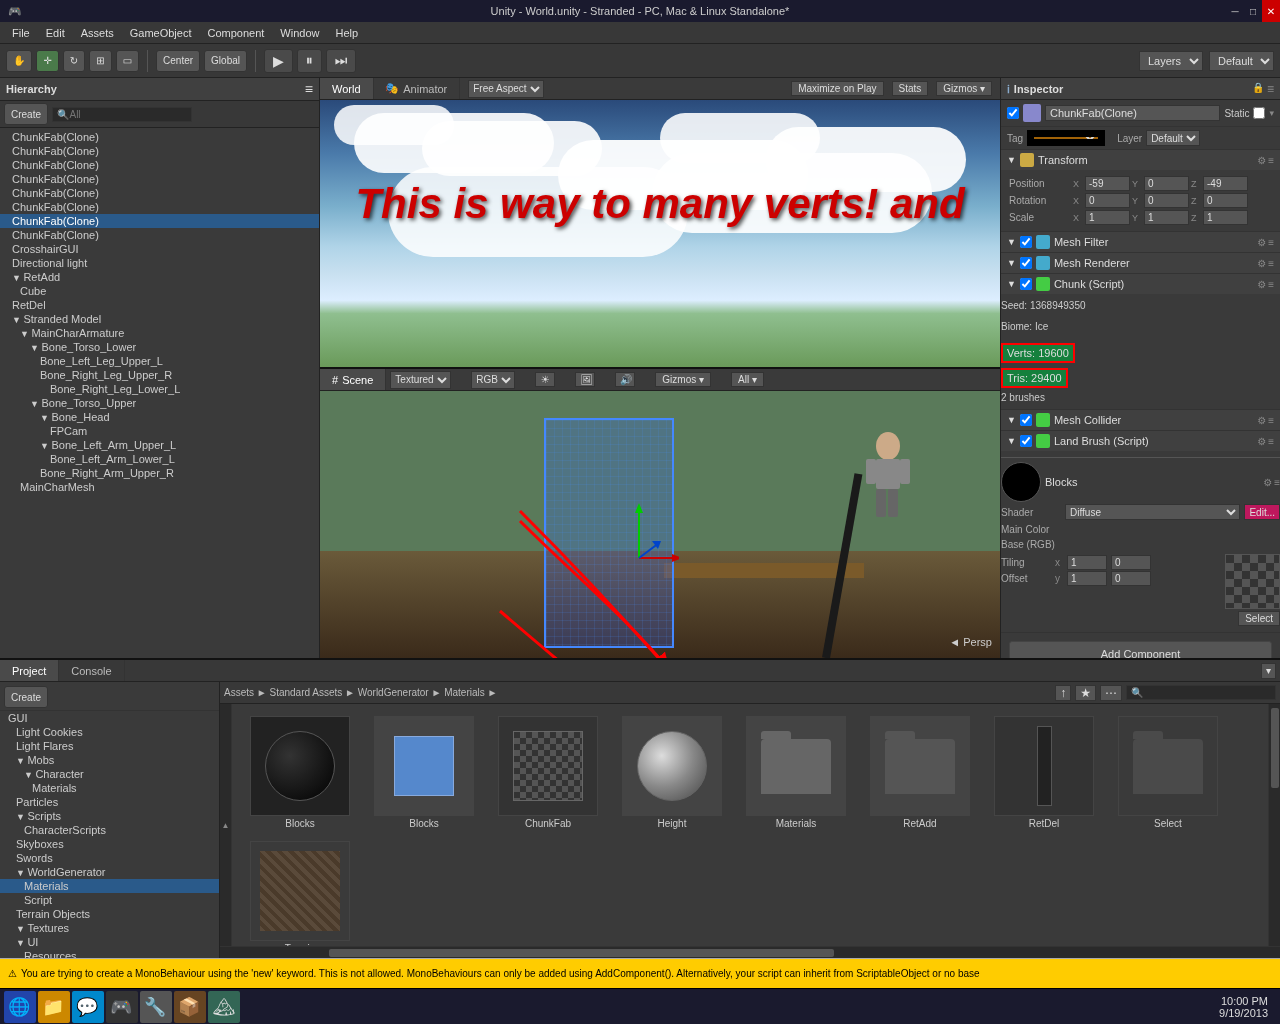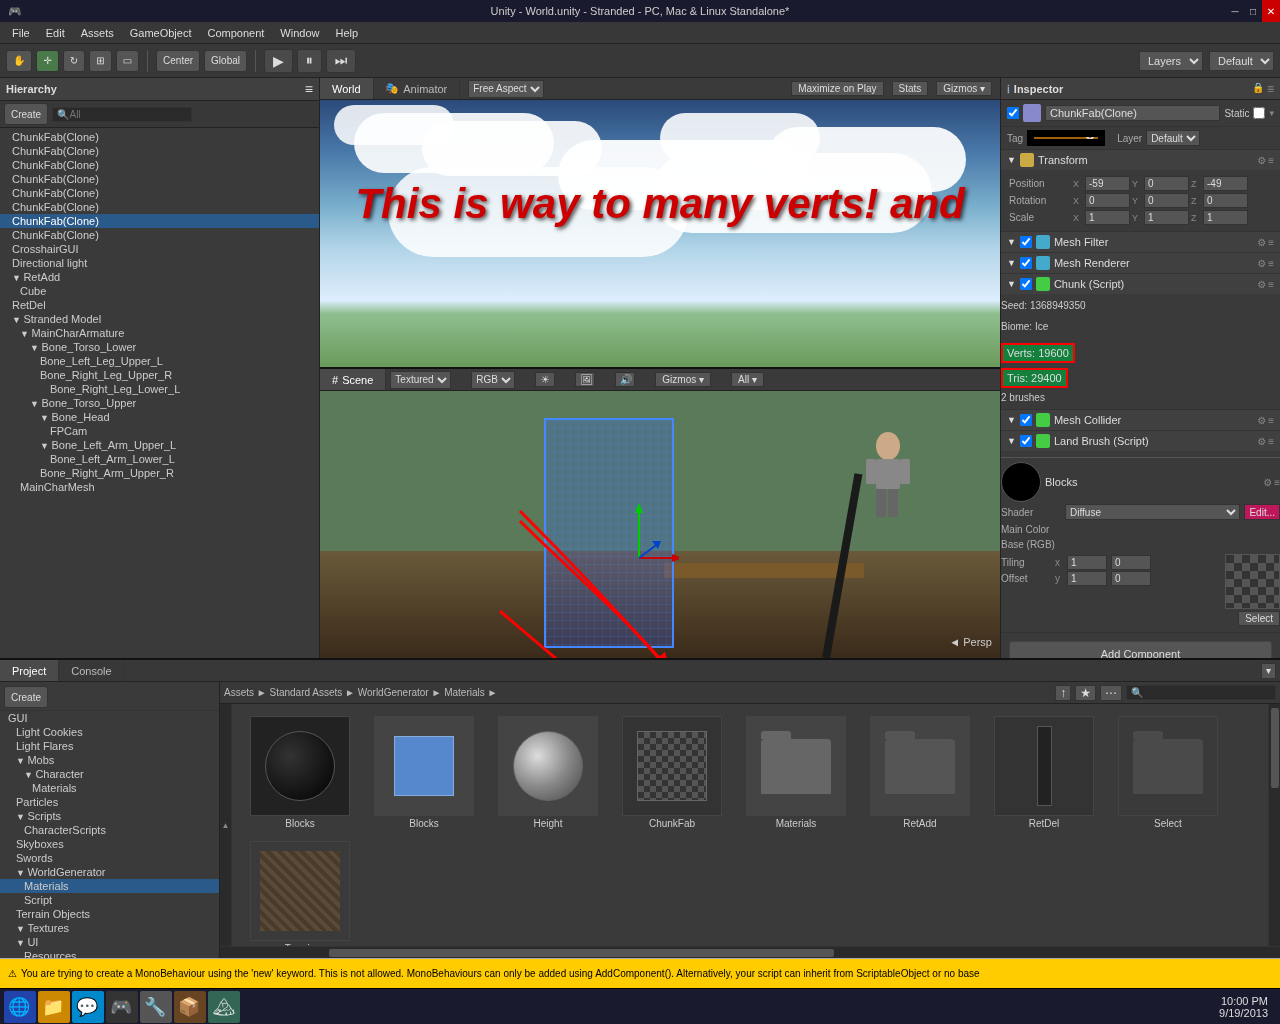--- a/index.html
+++ b/index.html
@@ -577,31 +577,31 @@
           </div>
 
           <div class="asset-item">
             <div style="width:100px;height:100px;background:#444;border:1px solid #444;display:flex;align-items:center;justify-content:center;">
               <div style="width:60px;height:60px;background:#5588cc;border:1px solid #88aadd;"></div>
             </div>
             <span class="asset-name">Blocks</span>
           </div>
 
           <div class="asset-item">
+            <div style="width:100px;height:100px;background:#333;border:1px solid #444;display:flex;align-items:center;justify-content:center;overflow:hidden;">
+              <div style="width:70px;height:70px;background:repeating-conic-gradient(#555 0% 25%,#333 0% 50%) 0 0/12px 12px;border:1px solid #666;"></div>
+            </div>
+            <span class="asset-name">ChunkFab</span>
+          </div>
+
+          <div class="asset-item">
             <div style="width:100px;height:100px;background:#444;border:1px solid #444;display:flex;align-items:center;justify-content:center;">
               <div style="width:70px;height:70px;background:radial-gradient(circle at 35% 35%,#ddd,#888,#444);border-radius:50%;border:1px solid #666;"></div>
             </div>
             <span class="asset-name">Height</span>
-          </div>
-
-          <div class="asset-item">
-            <div style="width:100px;height:100px;background:#333;border:1px solid #444;display:flex;align-items:center;justify-content:center;overflow:hidden;">
-              <div style="width:70px;height:70px;background:repeating-conic-gradient(#555 0% 25%,#333 0% 50%) 0 0/12px 12px;border:1px solid #666;"></div>
-            </div>
-            <span class="asset-name">ChunkFab</span>
           </div>
 
           <div class="asset-item">
             <div style="width:100px;height:100px;background:#444;border:1px solid #444;display:flex;align-items:center;justify-content:center;">
               <div style="width:70px;height:55px;background:#666;border-radius:4px 4px 0 0;position:relative;">
                 <div style="position:absolute;top:-8px;left:0;width:30px;height:8px;background:#666;border-radius:3px 3px 0 0;"></div>
               </div>
             </div>
             <span class="asset-name">Materials</span>
           </div>

